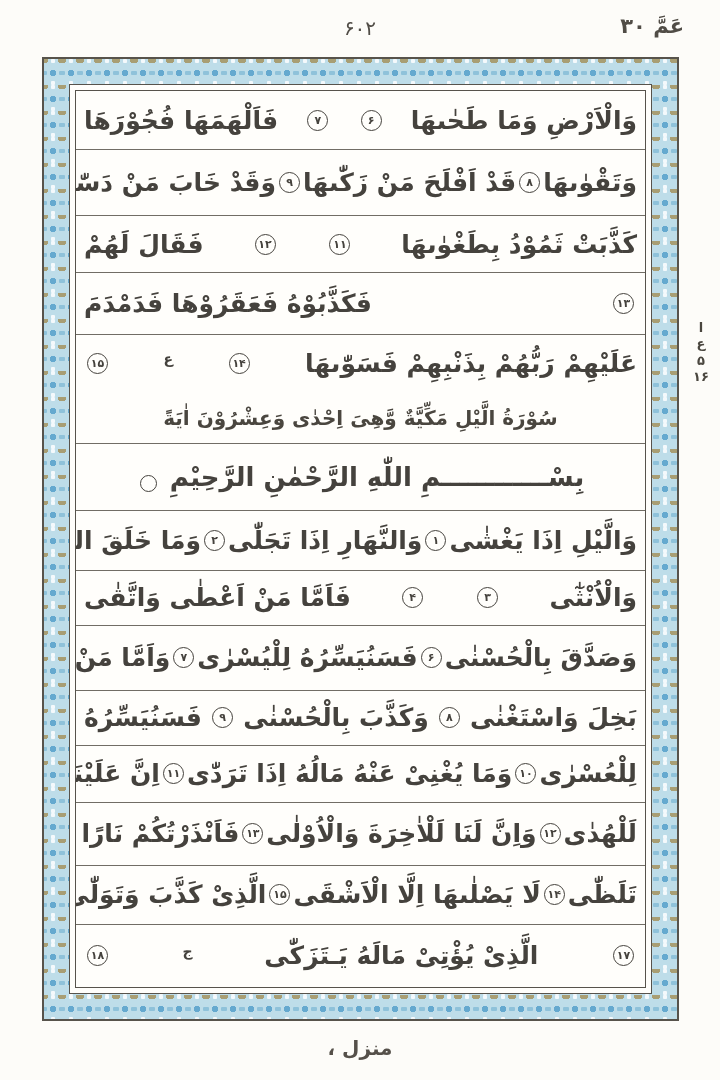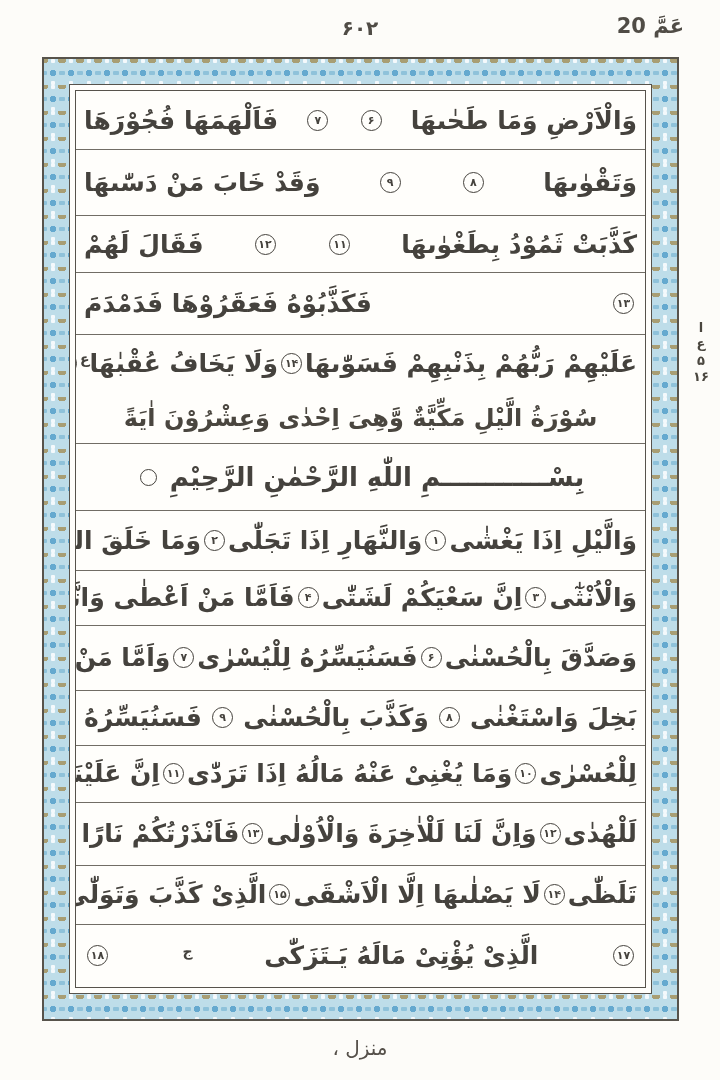--- a/index.html
+++ b/index.html
@@ -12,21 +12,21 @@
     overflow:hidden;
   }
   
   .topbar{position:absolute;top:12px;left:0;width:100%;height:36px;}
   .juz-label{
     position:absolute;right:36px;top:2px;
     font-size:21px;font-weight:bold;color:#504c46;direction:rtl;
   }
   .page-number{
     position:absolute;left:0;right:0;top:4px;text-align:center;
-    font-size:20px;font-weight:bold;color:#504c46;
+    font-size:20px;font-weight:normal;color:#504c46;
   }
   
   .frame{
     position:absolute;left:42px;top:57px;width:637px;height:964px;
     box-sizing:border-box;
     border:2px solid #57534c;
     background-color:#bedde9;
     background-image:
       radial-gradient(circle at 9px 14px, #65a9cf 3px, rgba(0,0,0,0) 3.5px),
       radial-gradient(circle at 1px 1px,  #a89e74 3px, rgba(0,0,0,0) 3.5px),
@@ -67,22 +67,22 @@
   .qrow.no-rule{border-bottom:none;}
   .qrow:last-child{border-bottom:none;}
   .qline{
     width:100%;direction:rtl;
     display:flex;align-items:center;
     font-weight:bold;
   }
   .qline.justify{justify-content:space-between;}
   .qline.center{justify-content:center;gap:10px;}
   .kind-ayat .qline{font-size:25px;letter-spacing:0px;}
-  .kind-surah-header .qline{font-size:24px;color:#4a463f;}
-  .kind-bismillah .qline{font-size:26px;}
+  .kind-surah-header .qline{font-size:20px;color:#4a463f;}
+  .kind-bismillah .qline{font-size:26px;align-items:flex-end;}
   .qtext{white-space:nowrap;}
   .ayah-circle{
     flex:0 0 auto;
     display:inline-flex;align-items:center;justify-content:center;
     min-width:21px;height:21px;
     border:1.4px solid #45423d;border-radius:50%;
     font-size:11px;font-weight:bold;line-height:1;
     margin:0 3px;box-sizing:border-box;
     padding:0 1px;
   }
@@ -94,49 +94,50 @@
   }
   
   .margin-note{
     position:absolute;right:0px;top:320px;width:38px;
     display:flex;flex-direction:column;align-items:center;
     font-size:13px;font-weight:bold;color:#4a463f;line-height:1.25;
   }
   
   .footer-label{
     position:absolute;left:0;right:0;top:1036px;text-align:center;
-    font-size:20px;font-weight:normal;color:#55504a;direction:rtl;
+    font-size:20px;font-weight:bold;color:#55504a;direction:rtl;
   }
 </style>
 </head>
 <body>
 
 <div class="page">
 
   <div class="topbar">
-    <div class="juz-label">عَمَّ 20</div>
+    <div class="juz-label">عَمَّ ۳۰</div>
     <div class="page-number">۶۰۲</div>
   </div>
 
   <div class="frame">
     <div class="frame-inner">
       <div class="textbox">
         <div class="rows">
             <div class="qrow kind-ayat" style="flex-grow: 59;">
               <div class="qline justify">
                 <span class="qtext">وَالْاَرْضِ وَمَا طَحٰىهَا</span>
                 <span class="ayah-circle">۶</span>
                 <span class="ayah-circle">۷</span>
                 <span class="qtext">فَاَلْهَمَهَا فُجُوْرَهَا</span>
               </div>
             </div>
             <div class="qrow kind-ayat" style="flex-grow: 66;">
               <div class="qline justify">
                 <span class="qtext">وَتَقْوٰىهَا</span>
                 <span class="ayah-circle">۸</span>
+                <span class="qtext">قَدْ اَفْلَحَ مَنْ زَكّٰىهَا</span>
                 <span class="ayah-circle">۹</span>
                 <span class="qtext">وَقَدْ خَابَ مَنْ دَسّٰىهَا</span>
               </div>
             </div>
             <div class="qrow kind-ayat" style="flex-grow: 57;">
               <div class="qline justify">
                 <span class="qtext">كَذَّبَتْ ثَمُوْدُ بِطَغْوٰىهَا</span>
                 <span class="ayah-circle">۱۱</span>
                 <span class="ayah-circle">۱۲</span>
                 <span class="qtext">فَقَالَ لَهُمْ</span>
@@ -145,21 +146,20 @@
             <div class="qrow kind-ayat" style="flex-grow: 62;">
               <div class="qline justify">
                 <span class="ayah-circle">۱۳</span>
                 <span class="qtext">فَكَذَّبُوْهُ فَعَقَرُوْهَا فَدَمْدَمَ</span>
               </div>
             </div>
             <div class="qrow kind-ayat no-rule" style="flex-grow: 58;">
               <div class="qline justify">
                 <span class="qtext">عَلَيْهِمْ رَبُّهُمْ بِذَنْبِهِمْ فَسَوّٰىهَا</span>
                 <span class="ayah-circle">۱۴</span>
-                <span class="qtext">وَلَا يَخَافُ عُقْبٰهَا</span>
                 <span class="waqf-mark">ع</span>
                 <span class="ayah-circle">۱۵</span>
               </div>
             </div>
             <div class="qrow kind-surah-header" style="flex-grow: 52;">
               <div class="qline center">
                 <span class="qtext">سُوْرَةُ الَّيْلِ مَكِّيَّةٌ وَّهِىَ اِحْدٰى وَعِشْرُوْنَ اٰيَةً</span>
               </div>
             </div>
             <div class="qrow kind-bismillah" style="flex-grow: 67;">
@@ -174,21 +174,20 @@
                 <span class="ayah-circle">۱</span>
                 <span class="qtext">وَالنَّهَارِ اِذَا تَجَلّٰى</span>
                 <span class="ayah-circle">۲</span>
                 <span class="qtext">وَمَا خَلَقَ الذَّكَرَ</span>
               </div>
             </div>
             <div class="qrow kind-ayat" style="flex-grow: 55;">
               <div class="qline justify">
                 <span class="qtext">وَالْاُنْثٰٓى</span>
                 <span class="ayah-circle">۳</span>
-                <span class="qtext">اِنَّ سَعْيَكُمْ لَشَتّٰى</span>
                 <span class="ayah-circle">۴</span>
                 <span class="qtext">فَاَمَّا مَنْ اَعْطٰى وَاتَّقٰى</span>
               </div>
             </div>
             <div class="qrow kind-ayat" style="flex-grow: 65;">
               <div class="qline justify">
                 <span class="qtext">وَصَدَّقَ بِالْحُسْنٰى</span>
                 <span class="ayah-circle">۶</span>
                 <span class="qtext">فَسَنُيَسِّرُهُ لِلْيُسْرٰى</span>
                 <span class="ayah-circle">۷</span>

